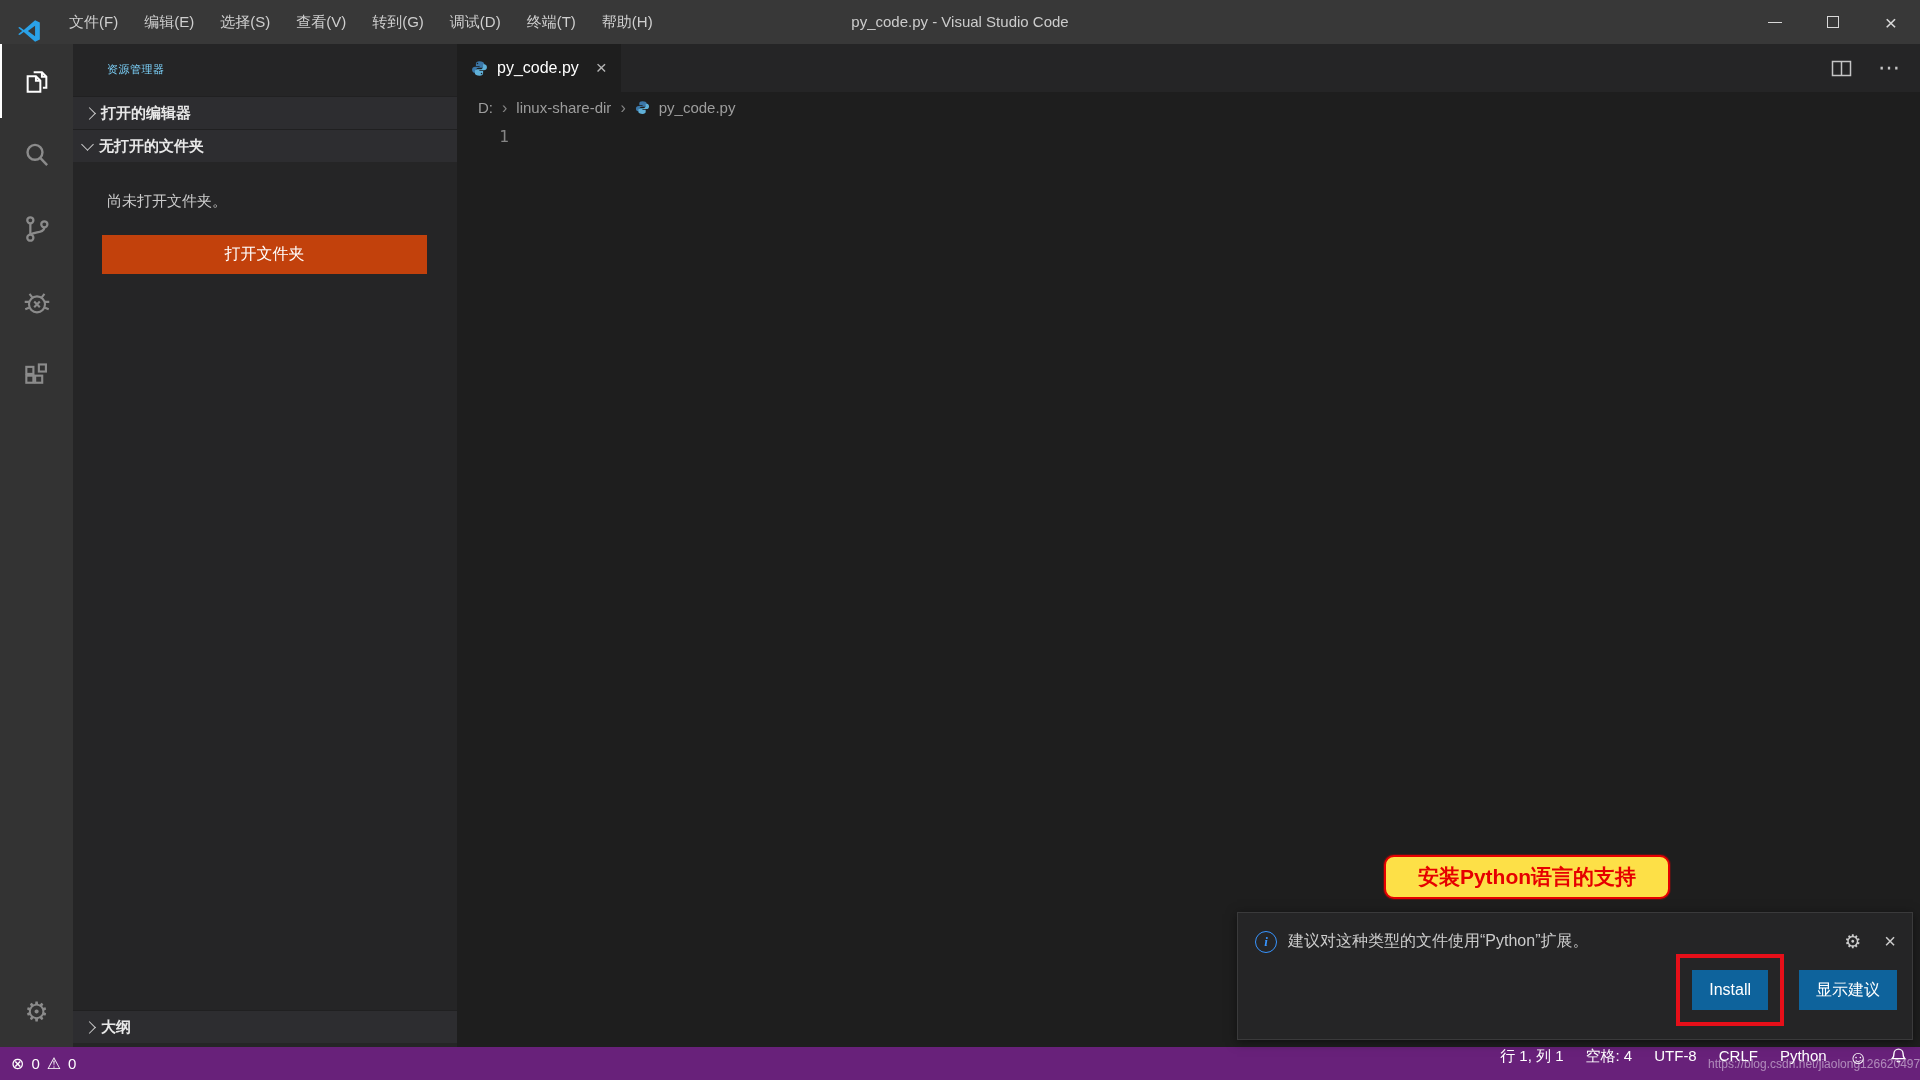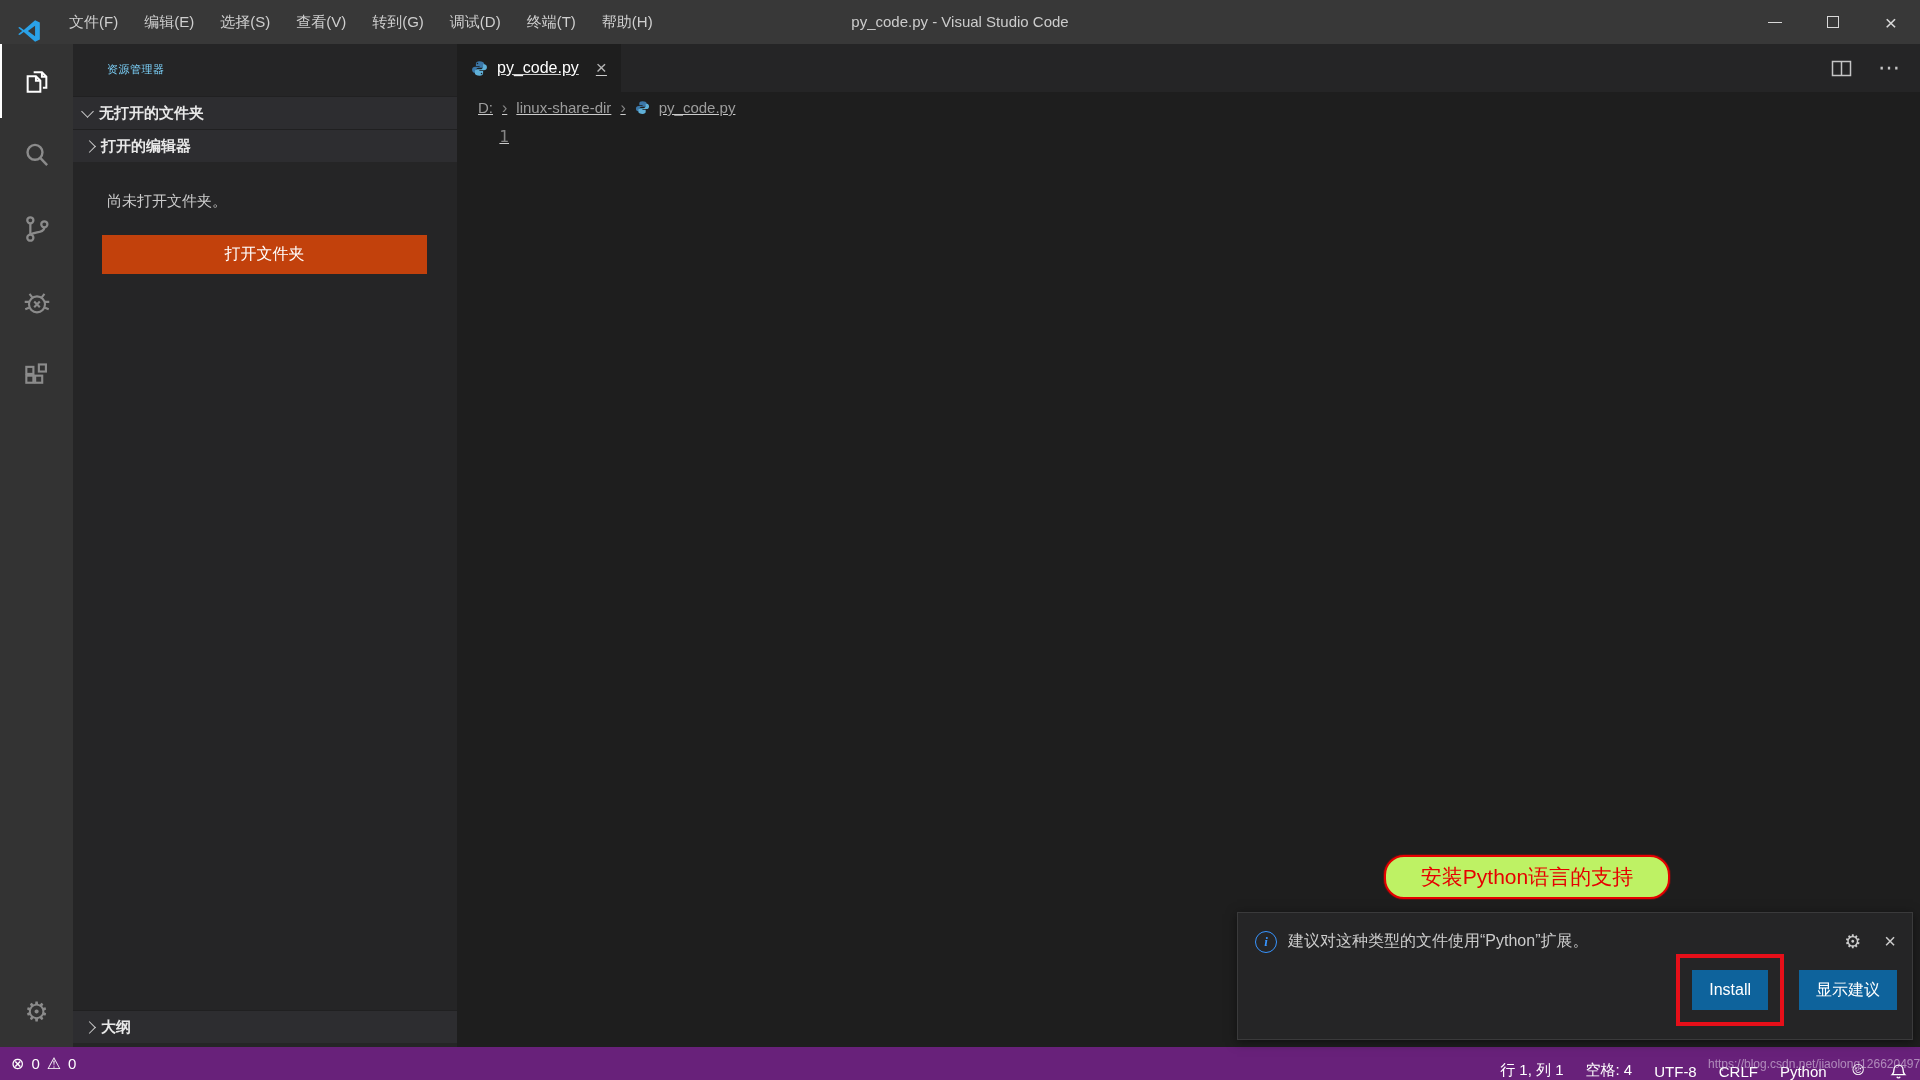--- a/index.html
+++ b/index.html
@@ -64,21 +64,21 @@
   .chev.down  { transform:rotate(45deg); margin-top:-4px; margin-left:2px; }
   .empty-text { margin:30px 0 0 34px; font-size:15px; color:#cccccc; }
   .open-folder-btn {
     display:block; margin:24px 30px 0 29px; width:325px; height:39px;
     background:#c2410c; border:none; color:#ffffff; font-size:16px;
     font-family:"Liberation Sans", sans-serif; cursor:pointer;
   }
   .outline-row { position:absolute; bottom:4px; left:0; width:100%; }
 
   
-  #editor { position:absolute; top:44px; left:457px; right:0; bottom:33px; background:#1e1e1e;text-decoration:underline; }
+  #editor { position:absolute; top:44px; left:457px; right:0; bottom:33px; background:#1e1e1e; }
   .tab-bar { height:48px; background:#252526; display:flex; position:relative; }
   .tab {
     height:48px; background:#1e1e1e; display:flex; align-items:center;
     padding:0 14px; gap:9px; cursor:pointer;
   }
   .tab-label { font-size:16px; color:#ffffff; }
   .tab-close { color:#b4b4b4; font-size:19px; margin-left:8px; cursor:pointer; }
   .editor-actions {
     position:absolute; right:18px; top:0; height:48px;
     display:flex; align-items:center; gap:26px; color:#c5c5c5;
@@ -91,23 +91,23 @@
   .bc-sep { color:#848484; font-size:16px; }
   .code-area { display:flex; margin-top:4px; }
   .line-number {
     width:52px; text-align:right; color:#858585;
     font-family:"DejaVu Sans Mono", monospace; font-size:16px;
   }
 
   
   #annotation {
     position:absolute; left:1384px; top:855px; width:286px; height:44px;
-    background:#bef264; border:2px solid #e60000; border-radius:20px;
+    background:#fde047; border:2px solid #e60000; border-radius:10px;
     display:grid; place-items:center; z-index:40;
-    color:#e60000; font-size:21px; box-shadow:0 0 0 1px rgba(230,0,0,.25);
+    color:#e60000; font-size:21px; box-shadow:0 0 0 1px rgba(230,0,0,.25);font-weight:bold;
   }
 
   
   #notification {
     position:absolute; left:1237px; top:912px; width:676px; height:128px;
     background:#252526; border:1px solid #3a3a3b; box-shadow:0 2px 10px rgba(0,0,0,.5);
     z-index:35;
   }
   .notif-row1 { display:flex; align-items:center; gap:11px; padding:17px 16px 0 17px; }
   .info-icon {
@@ -130,21 +130,21 @@
   }
 
   
   #statusbar {
     position:absolute; left:0; bottom:0; width:1920px; height:33px;
     background:#68217a; color:#ffffff; display:flex; align-items:center;
     font-size:15px; z-index:30;
   }
   .sb-left { display:flex; align-items:center; gap:7px; padding-left:11px; cursor:pointer; }
   .sb-glyph { font-size:16px; }
-  .sb-right { position:absolute; right:13px; display:flex; align-items:flex-end; gap:22px; height:33px; }
+  .sb-right { position:absolute; right:13px; display:flex; align-items:flex-start; gap:22px; height:33px; }
   .sb-item { cursor:pointer; white-space:nowrap; }
   .sb-smiley { font-size:19px; }
   .watermark {
     position:absolute; left:1708px; top:50%; transform:translateY(-50%);
     font-size:12px; color:rgba(233,222,238,0.55); white-space:nowrap;
     pointer-events:none; z-index:5;
   }
   svg { display:block; }
 </style>
 </head>
@@ -233,26 +233,26 @@
   <div class="ab-spacer"></div>
   <div class="ab-item" style="height:70px;">
     <span class="ab-gear">⚙</span>
   </div>
 </div>
 
 <div id="sidebar">
   <div class="sidebar-title">资源管理器</div>
 
   <div class="section-row">
+    <i class="chev right"></i>
+    <span class="section-label">打开的编辑器</span>
+  </div>
+  <div class="section-row">
     <i class="chev down"></i>
     <span class="section-label">无打开的文件夹</span>
-  </div>
-  <div class="section-row">
-    <i class="chev right"></i>
-    <span class="section-label">打开的编辑器</span>
   </div>
 
   <div class="empty-text">尚未打开文件夹。</div>
 
   <button class="open-folder-btn">打开文件夹</button>
 
   <div class="section-row outline-row">
     <i class="chev right"></i>
     <span class="section-label">大纲</span>
   </div>

